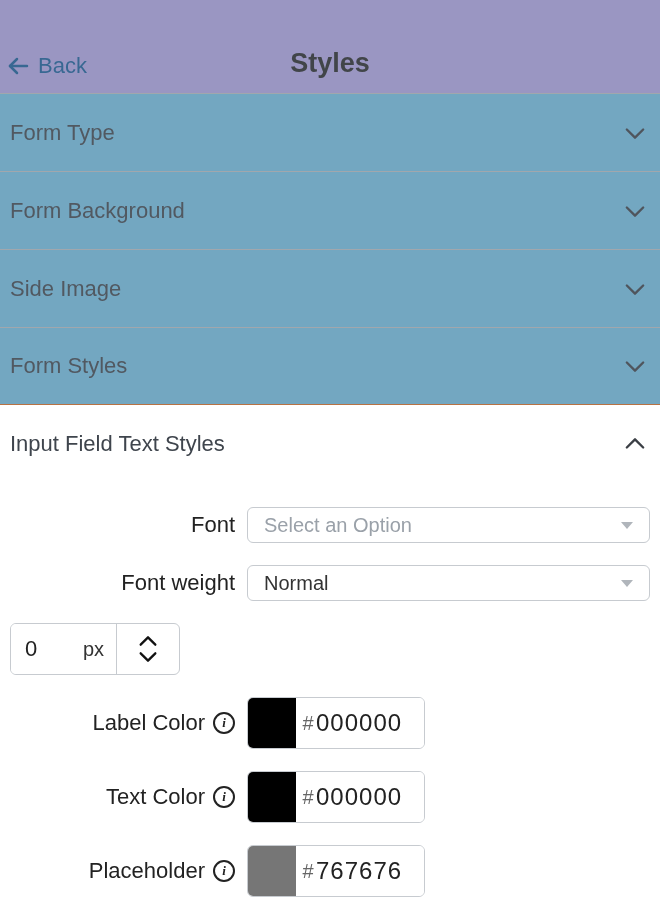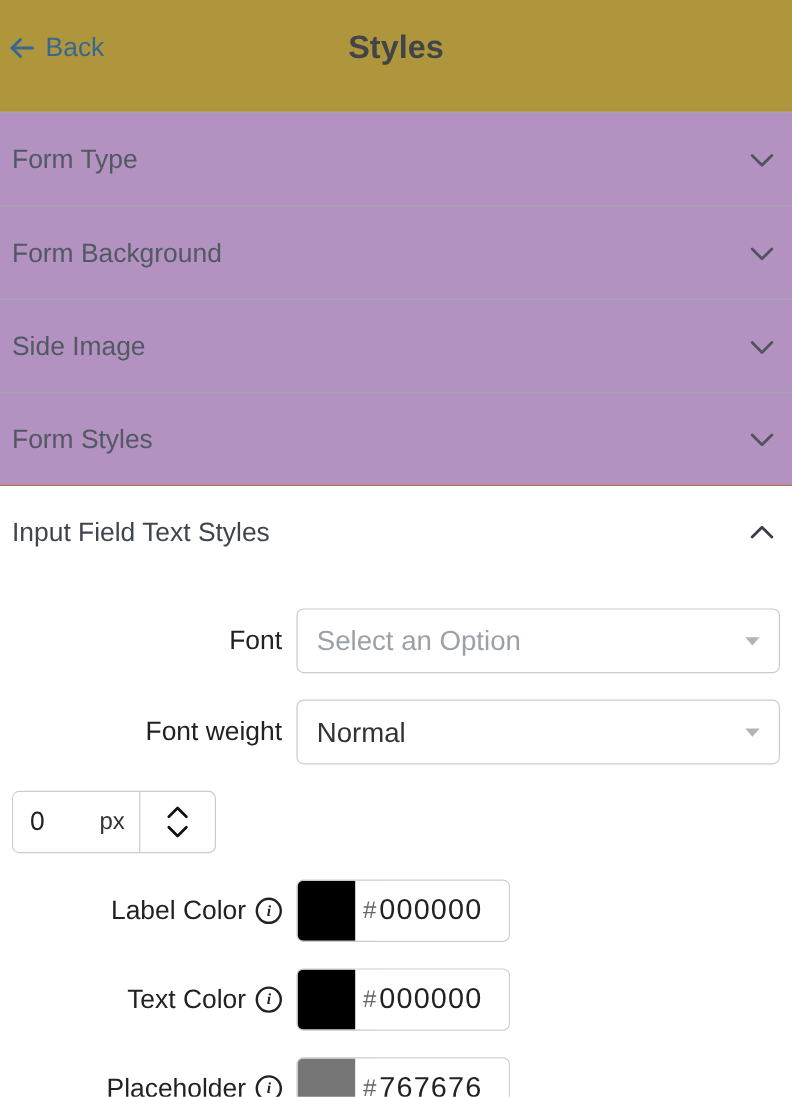--- a/index.html
+++ b/index.html
@@ -17,23 +17,23 @@
     .dimmed-overlay::after {
       content: '';
       position: absolute;
       inset: 0;
       background: rgba(105, 112, 121, 0.45);
       pointer-events: none;
     }
     .header {
       height: 93px;
       display: flex;
-      align-items: center;
+      align-items: flex-end;
       padding: 0 12px 14px 2px;
-      background: #eab308;
+      background: #c4b5fd;
       position: relative;
     }
     .back-btn {
       display: flex;
       align-items: center;
       gap: 8px;
       color: #1161a7;
       font-size: 22px;
       cursor: pointer;
       background: none;
@@ -49,21 +49,21 @@
       font-weight: 700;
       color: #222222;
     }
     .section-row {
       height: 78px;
       border-top: 1px solid #d0d3d7;
       display: flex;
       align-items: center;
       justify-content: space-between;
       padding: 0 10px;
-      background: #f0abfc;
+      background: #7dd3fc;
       cursor: pointer;
     }
     .section-row.last-dimmed { border-bottom: 1px solid #f97316; }
     .section-label {
       font-size: 22px;
       color: #3f454d;
       font-weight: 400;
     }
     .chevron {
       width: 30px;
@@ -118,30 +118,30 @@
       font-style: italic;
       font-family: Georgia, serif;
     }
     .control-cell {
       flex: 1;
       display: flex;
       gap: 16px;
       align-items: center;
     }
     .select-box {
-      height: 54px;
+      height: 36px;
       border: 1px solid #c7cbd0;
       border-radius: 6px;
       display: flex;
       align-items: center;
       justify-content: space-between;
       padding: 0 16px;
       background: #fff;
       cursor: pointer;
-      font-size: 23px;
+      font-size: 20px;
     }
     .select-box.placeholder { color: #9aa1a9; }
     .select-box.normal { color: #333; }
     .select-box .caret {
       width: 0; height: 0;
       border-left: 6px solid transparent;
       border-right: 6px solid transparent;
       border-top: 7px solid #b0b5bb;
     }
     .select-box .caret-dark svg { display:block; }

